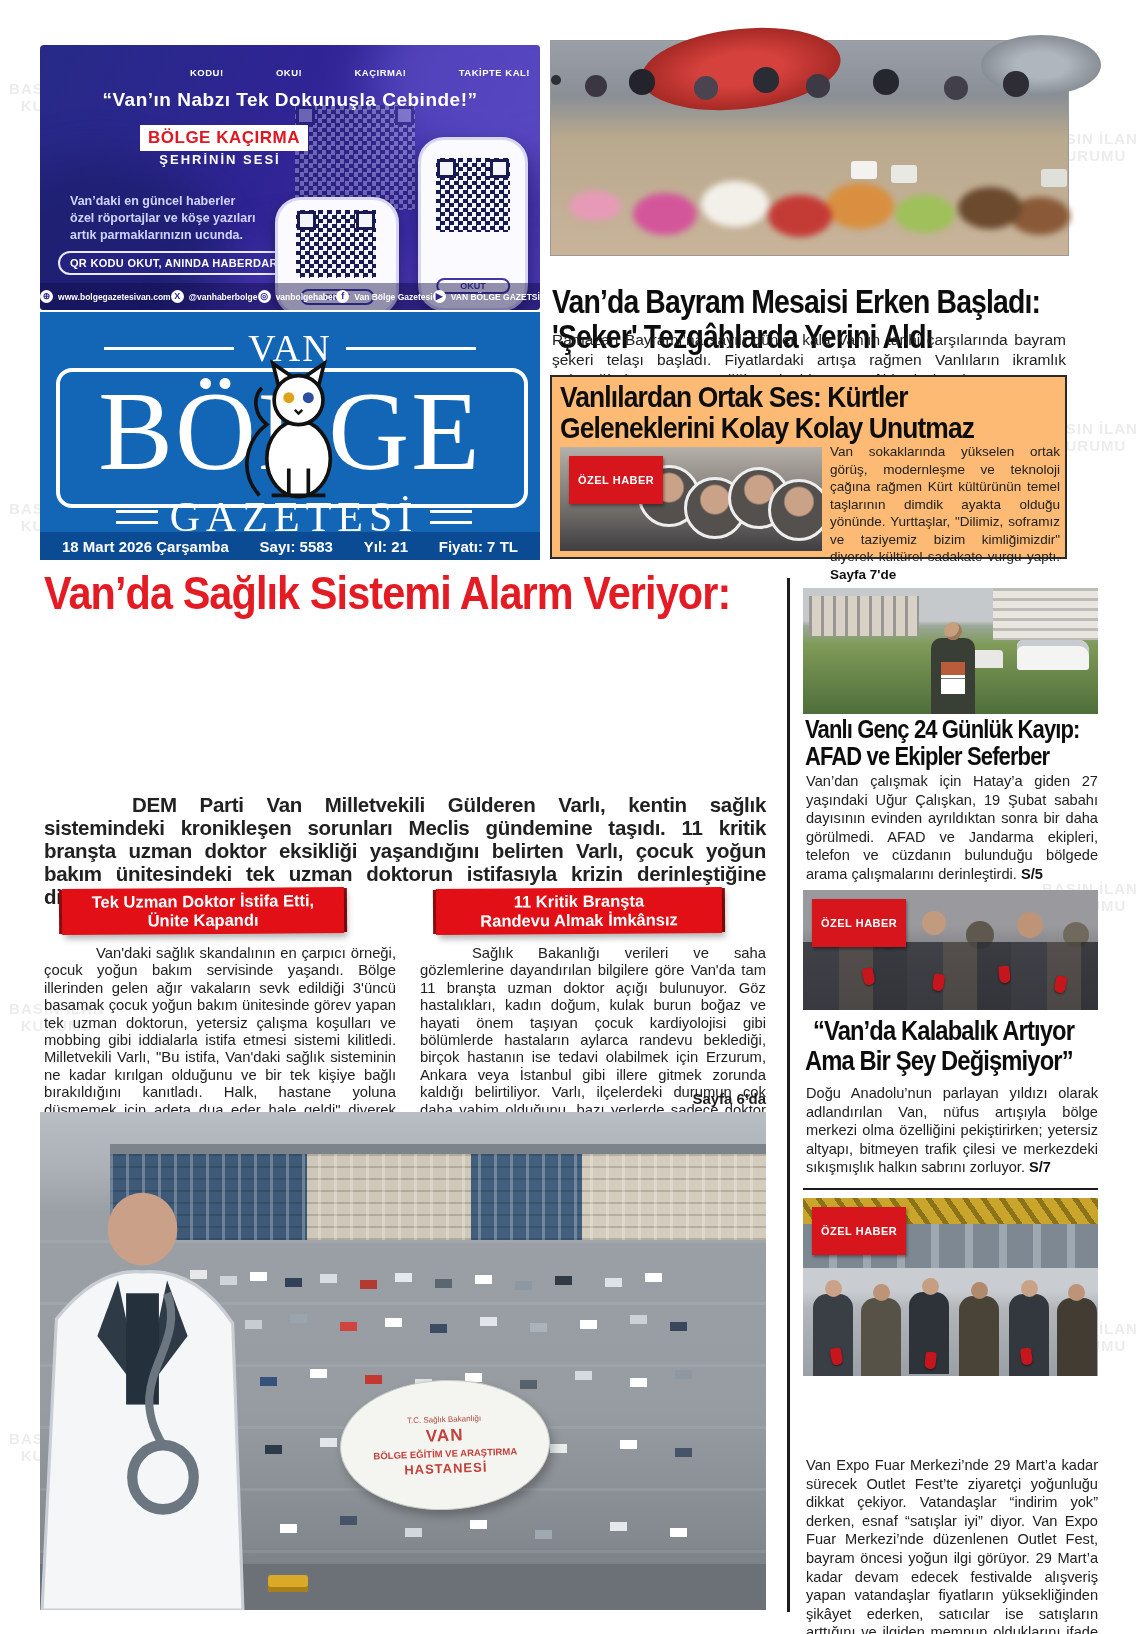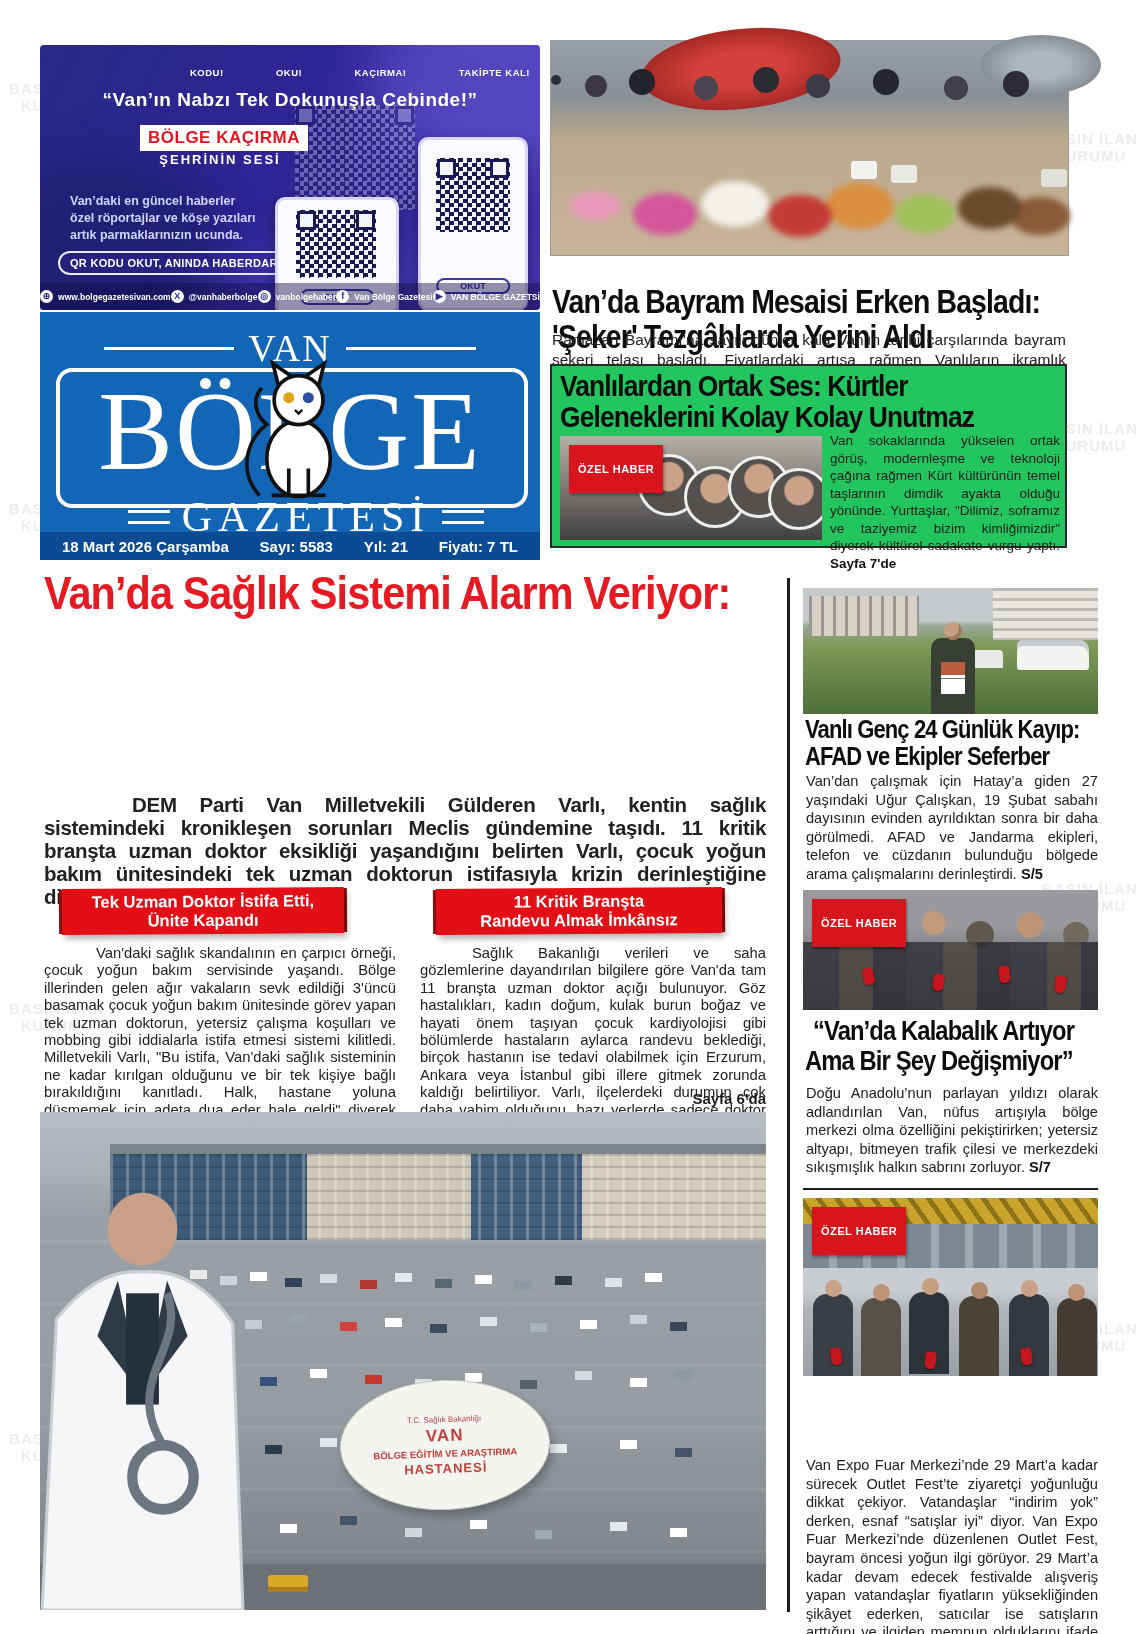--- a/index.html
+++ b/index.html
@@ -27,41 +27,41 @@
       padding:3px 8px;letter-spacing:.5px;}
   .ad-brandsub{left:100px;top:107px;width:160px;text-align:center;color:#fff;font-weight:bold;
       font-size:13px;letter-spacing:2px;}
   .ad-body{left:30px;top:148px;color:#cfd4ff;font-size:12.5px;font-weight:bold;line-height:17px;}
   .ad-cta{left:18px;top:206px;border:2px solid #e9e9ff;border-radius:14px;color:#fff;
       font-size:11px;font-weight:bold;padding:4px 10px;letter-spacing:.3px;background:rgba(50,40,150,.35);}
   .qr{background:repeating-conic-gradient(#181a52 0% 25%,#f4f4fb 0% 50%);background-size:9px 9px;position:relative;}
   .qr:before,.qr:after{content:"";position:absolute;width:13px;height:13px;border:3px solid #181a52;background:#f4f4fb;}
   .qr:before{left:1px;top:1px;} .qr:after{right:1px;top:1px;}
   .bigqr{left:255px;top:60px;width:120px;height:105px;opacity:.30;}
-  .phone{background:#fbfbff;border:3px solid #d9d6f2;border-radius:10px;box-shadow:0 6px 14px rgba(0,0,0,.35);}
+  .phone{background:#fbfbff;border:3px solid #d9d6f2;border-radius:26px;box-shadow:0 6px 14px rgba(0,0,0,.35);}
   .ph1{left:235px;top:152px;width:118px;height:113px;}
   .ph2{left:378px;top:92px;width:104px;height:168px;}
   .okut{position:absolute;left:50%;transform:translateX(-50%);border:2px solid #4038a8;border-radius:9px;
       color:#4038a8;font-size:9px;font-weight:bold;padding:1px 22px;}
   .ad-social{left:0;top:238px;width:500px;height:27px;background:rgba(16,12,70,.45);
       display:flex;align-items:center;justify-content:space-around;}
   .soc{display:flex;align-items:center;gap:5px;color:#fff;font-size:8.5px;font-weight:bold;}
   .soc .ic{width:13px;height:13px;border-radius:50%;background:#fff;color:#2c2a8e;font-size:9px;
       line-height:13px;text-align:center;font-weight:bold;}
 
   
   .mh{left:40px;top:312px;width:500px;height:248px;background:#1366b6;}
   .mh-cityrow{left:0;top:14px;width:100%;display:flex;align-items:center;justify-content:center;gap:14px;}
   .mh-line{height:3px;background:#fff;width:130px;}
   .mh-city{color:#fff;font-family:"Liberation Serif",serif;font-size:38px;letter-spacing:2px;}
   .mh-frame{left:16px;top:56px;width:464px;height:132px;border:4px solid #fff;border-radius:16px;}
   .mh-title{left:0;top:44px;width:500px;text-align:center;color:#fff;
       font-family:"Liberation Serif",serif;font-size:112px;line-height:150px;letter-spacing:2px;}
   .mh-cat{left:50%;top:40px;transform:translateX(-50%);width:110px;height:150px;z-index:3;}
-  .mh-sub{left:16px;top:190px;width:100%;display:flex;align-items:center;justify-content:center;gap:12px;}
+  .mh-sub{left:4px;top:190px;width:100%;display:flex;align-items:center;justify-content:center;gap:12px;}
   .mh-subtxt{color:#fff;font-family:"Liberation Serif",serif;font-size:42px;letter-spacing:6px;line-height:30px;}
   .mh-line2{height:8px;border-top:3px solid #fff;border-bottom:3px solid #fff;width:42px;}
   .mh-strip{left:0;bottom:0;width:100%;height:28px;background:#0b4b94;display:flex;align-items:center;
       justify-content:space-between;padding:0 22px;box-sizing:border-box;color:#fff;font-size:15px;font-weight:bold;}
 
   
   .cnd{display:inline-block;white-space:nowrap;transform-origin:0 50%;font-weight:bold;color:#0d0d0d;}
   .bodyp{margin:0;text-align:justify;color:#212121;}
   .pref{color:#111;}
   .badge{position:absolute;left:9px;top:9px;background:#d6151d;color:#fff;font-size:11px;
@@ -79,21 +79,21 @@
   .mk-candy{left:18px;top:150px;width:52px;height:30px;border-radius:50%;background:#e79ab8;filter:blur(3px);
       box-shadow:70px 8px 0 6px #d4569a,140px -2px 0 8px #f3f0ea,205px 10px 0 6px #c43b36,265px 0 0 8px #d98f3f,
       330px 8px 0 4px #9fc05a,395px 2px 0 6px #6b4a2e,445px 10px 0 4px #8a5a38;}
   .mk-buckets{left:300px;top:120px;width:26px;height:18px;background:#f2f2ef;border-radius:3px;
       box-shadow:40px 4px 0 0 #e9e9e4,190px 8px 0 0 #dfe0da;}
   .bayram-h{left:552px;top:256px;margin-top:28px;}
   .bayram-h .l{font-size:33px;line-height:35px;transform:scaleX(.86);letter-spacing:-1px;}
   .bayram-p{left:552px;top:330px;width:514px;font-size:15.5px;line-height:20px;}
 
   
-  .kurtler{left:550px;top:364px;width:517px;height:184px;border:2px solid #2a2a2a;box-sizing:border-box;background:#22c55e;}
+  .kurtler{left:550px;top:375px;width:517px;height:184px;border:2px solid #2a2a2a;box-sizing:border-box;background:#fdba74;}
   .kur-h{left:8px;top:4px;}
   .kur-h .l{font-size:30px;line-height:31px;transform:scaleX(.88);letter-spacing:-1px;}
   .kur-photo{left:8px;top:70px;width:262px;height:104px;background:linear-gradient(#b5b0a8 0%,#77736f 55%,#403e41 100%);overflow:hidden;}
   .kur-c{position:absolute;width:56px;height:56px;border-radius:50%;border:3px solid #eee;
       background:radial-gradient(circle at 50% 35%,#c9a287 0 30%,#54504e 34% 100%);}
   .kur-p{left:278px;top:66px;width:230px;font-size:13.5px;line-height:17.5px;}
 
   
   .kicker{left:44px;top:566px;}
   .kicker .l{font-size:46px;color:#e51b24;transform:scaleX(.9);letter-spacing:-1px;}

